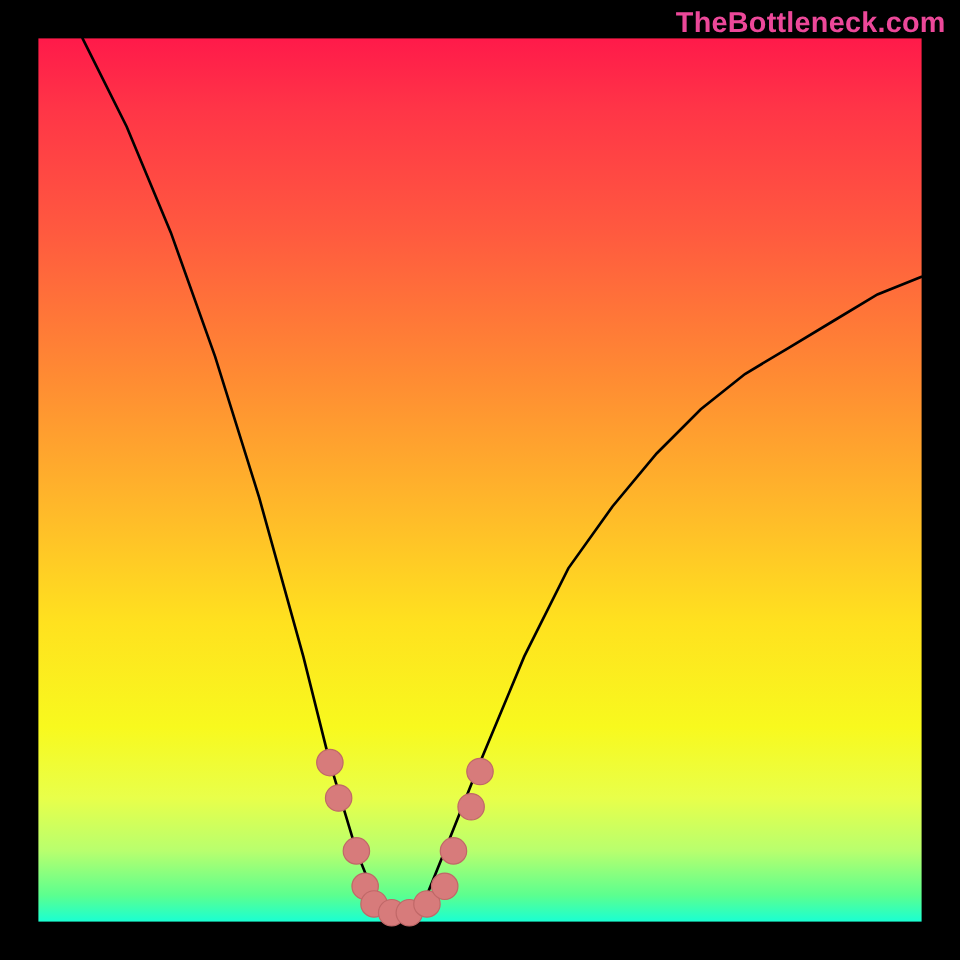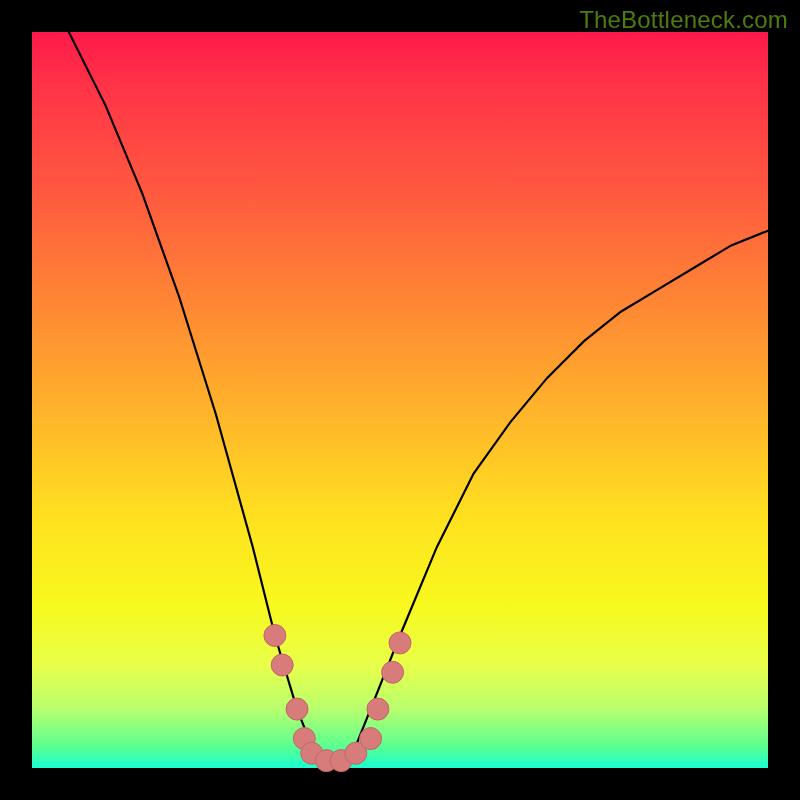--- a/index.html
+++ b/index.html
@@ -36,23 +36,23 @@
       #e8ff4a 86%,
       #b8ff6e 92%,
       #5cff8f 97%,
       #1affd2 100%
     );
   }
   .watermark {
     position: absolute;
     top: 6px;
     right: 12px;
-    color: #4d7c0f;
+    color: #ec4899;
     font-size: 24px;
-    font-weight: 400;
+    font-weight: 700;
     letter-spacing: 0.2px;
     user-select: none;
   }
   svg {
     position: absolute;
     left: 0;
     top: 0;
     width: 736px;
     height: 736px;
     overflow: visible;

